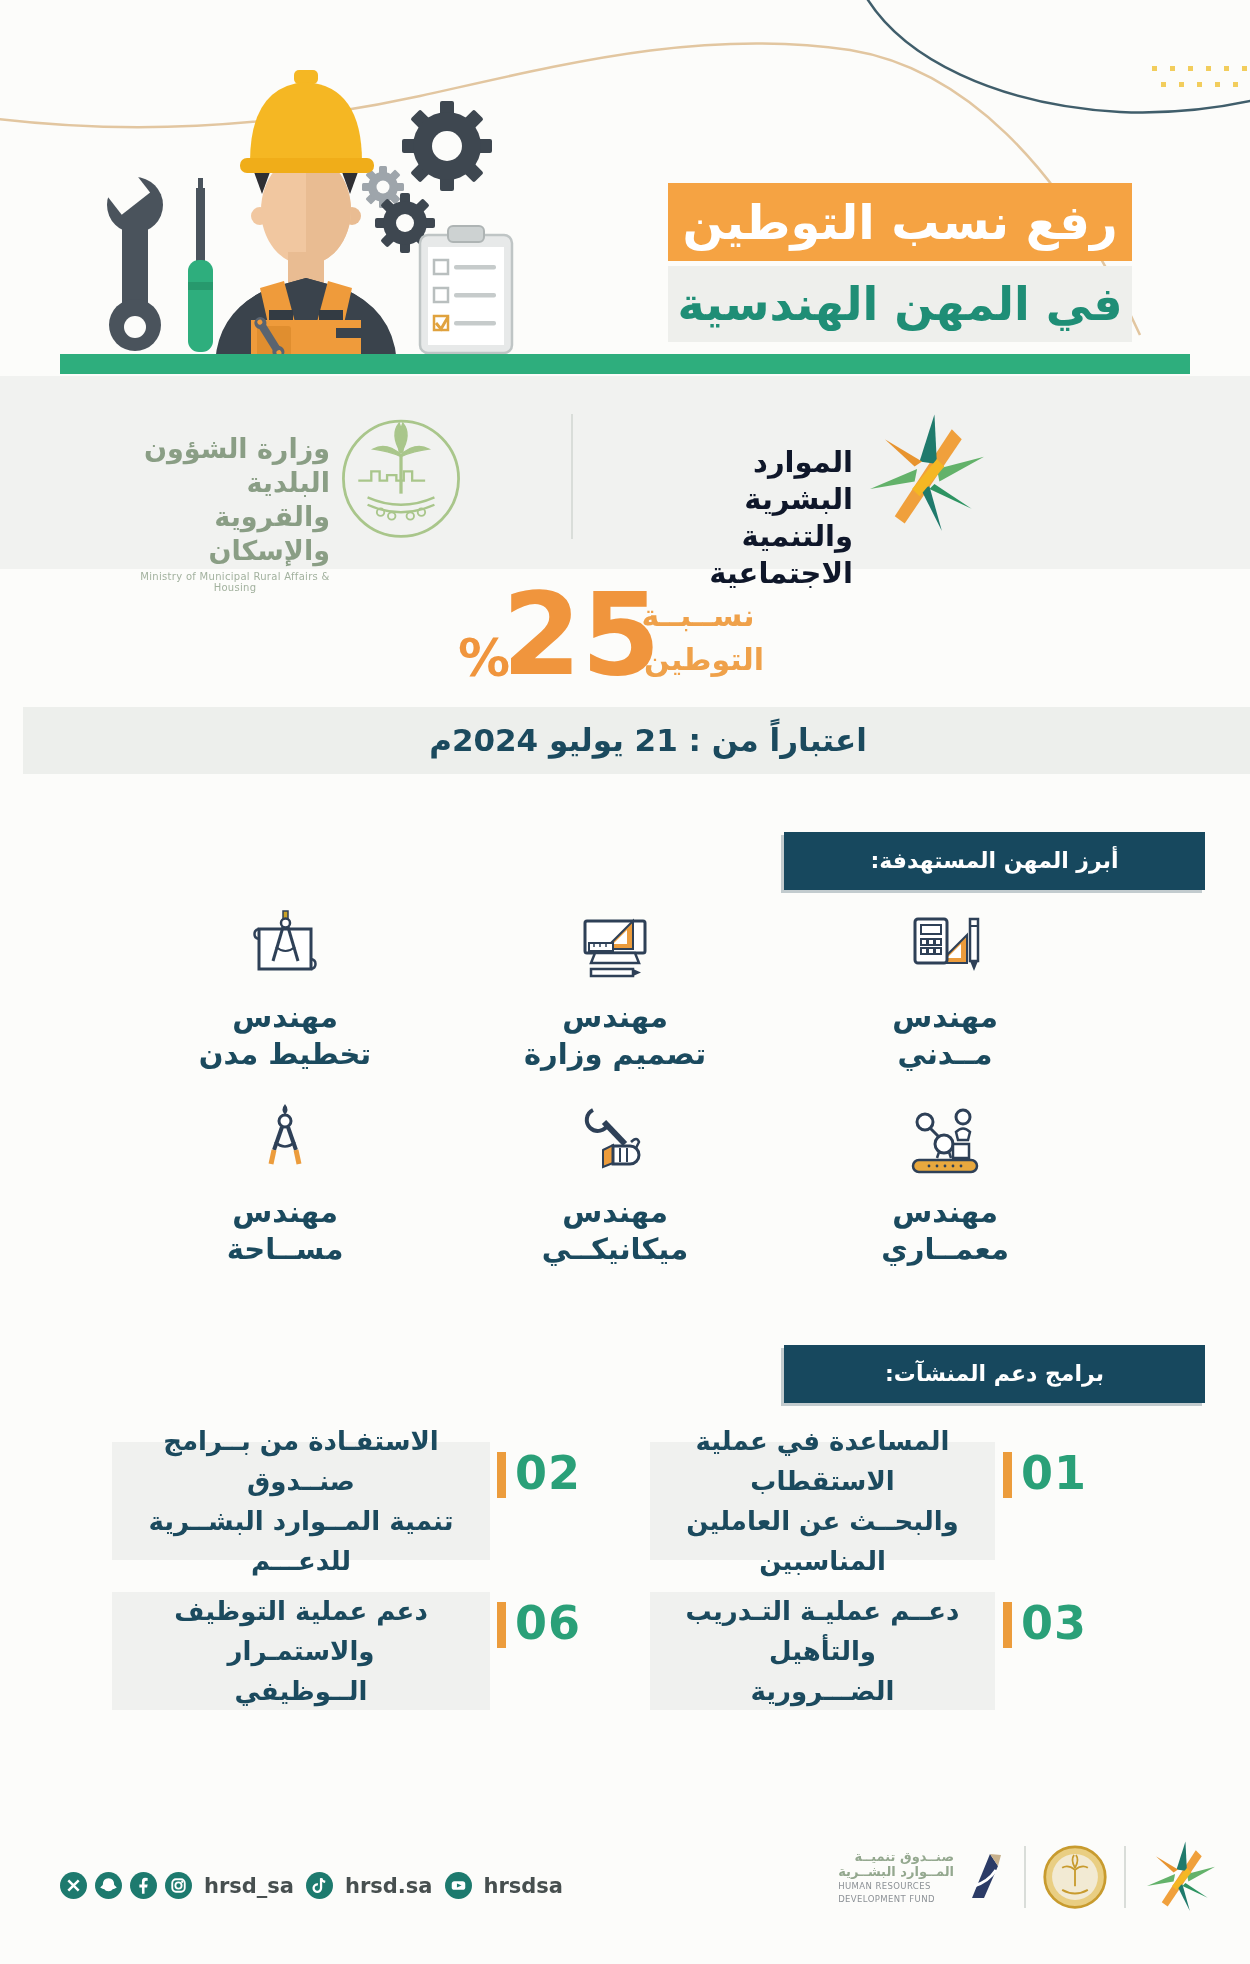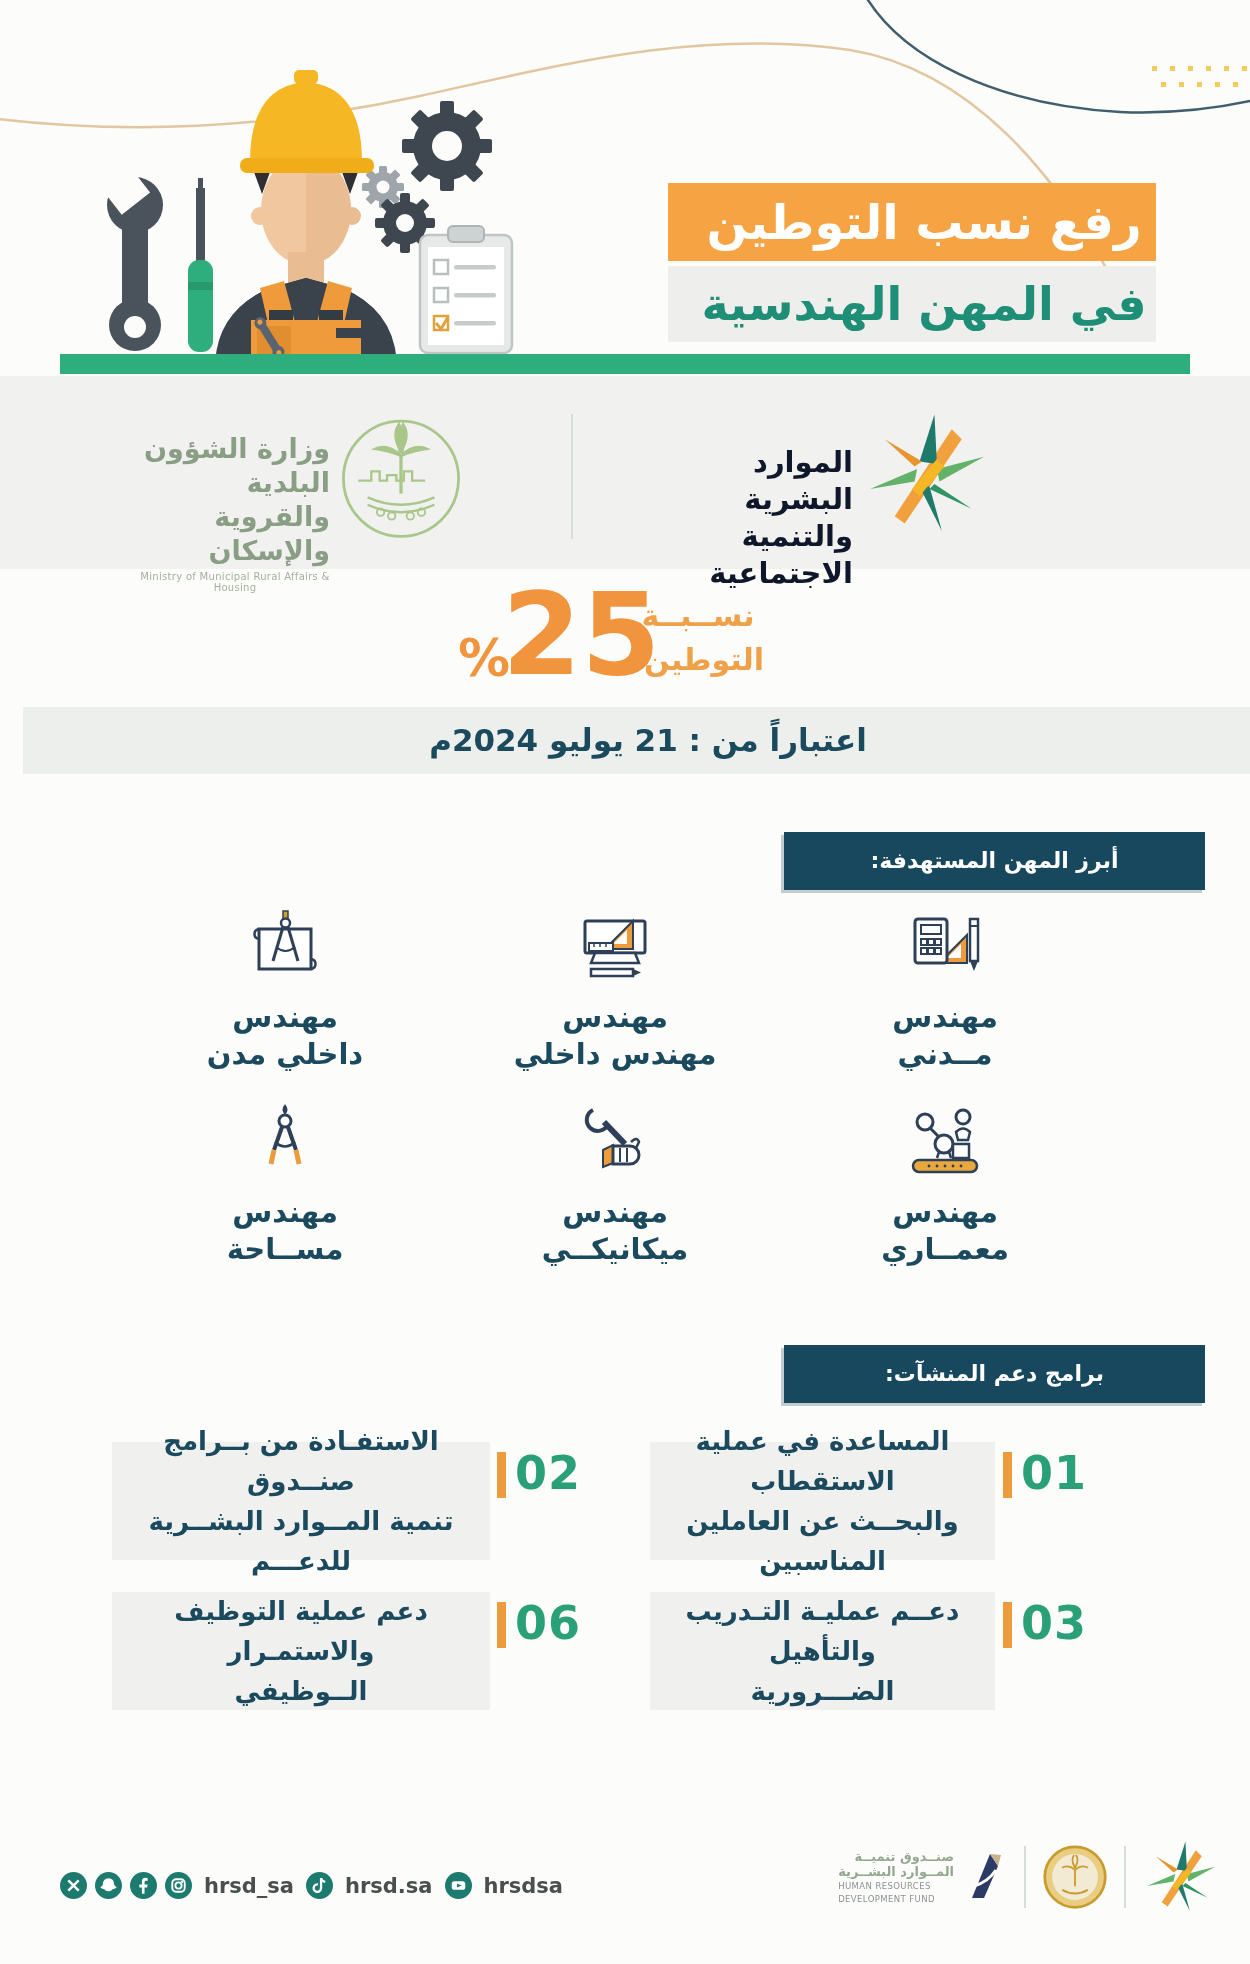--- a/index.html
+++ b/index.html
@@ -1,21 +1,21 @@
 <!DOCTYPE html>
 <html lang="ar"><head>
 <meta charset="utf-8">
 <style>
   html,body{margin:0;padding:0;}
   body{font-family:"DejaVu Sans",sans-serif;background:#e8e8e8;}
   #canvas{position:relative;width:1250px;height:1964px;background:#fcfcfa;overflow:hidden;margin:0 auto;}
   .abs{position:absolute;}
   .rtl{direction:rtl;unicode-bidi:embed;}
   
-  .title-box{width:464px;text-align:center;font-weight:bold;padding-left:24px;}
+  .title-box{width:464px;text-align:center;font-weight:bold;}
   .title-orange{background:#f5a343;color:#ffffff;font-size:48px;line-height:78px;height:78px;}
   .title-gray{background:#eeefec;color:#1f8e76;font-size:46px;line-height:76px;height:76px;}
   
   .logo-band{left:0;top:376px;width:1250px;height:193px;background:#f1f2f0;}
   .ministry-text{font-weight:bold;color:#8a9e85;font-size:27px;line-height:34px;text-align:right;}
   .ministry-en{font-weight:normal;color:#a2b19e;font-size:10px;letter-spacing:.3px;margin-top:3px;}
   .hrsd-text{font-weight:bold;color:#0f172a;font-size:29px;line-height:37px;text-align:right;}
   .v-div{width:2px;background:#d9ddd9;}
   
   .rate-label{color:#efa14a;font-weight:bold;font-size:30px;line-height:44px;text-align:center;}
@@ -315,40 +315,40 @@
           <line x1="19" y1="36" x2="19" y2="40" stroke="#2e4057" stroke-width="1.5"></line>
           <line x1="25" y1="36" x2="25" y2="40" stroke="#2e4057" stroke-width="1.5"></line>
           <line x1="31" y1="36" x2="31" y2="40" stroke="#2e4057" stroke-width="1.5"></line>
           <path d="M20 46 L60 46 L64 56 L16 56 Z" fill="#ffffff" stroke="#2e4057" stroke-width="2.5"></path>
           <rect x="16" y="62" width="42" height="7" fill="#ffffff" stroke="#2e4057" stroke-width="2.5"></rect>
           <polygon points="58,62 66,65.5 58,69" fill="#2e4057"></polygon>
         </svg>
       </div>
       <div class="prof-label rtl">
         <div>مهندس</div>
-        <div>مهندس داخلي</div>
+        <div>تصميم وزارة</div>
       </div>
     </div>
 
     <div class="prof-cell">
       <div class="prof-icon">
         <svg width="80" height="80" viewBox="0 0 80 80">
           <rect x="14" y="22" width="52" height="40" fill="#ffffff" stroke="#2e4057" stroke-width="3"></rect>
           <path d="M14 22 c-6 1 -6 9 0 10" fill="none" stroke="#2e4057" stroke-width="2.5"></path>
           <path d="M66 52 c6 1 6 9 0 10" fill="none" stroke="#2e4057" stroke-width="2.5"></path>
           <rect x="38" y="4" width="5" height="8" fill="#c9a227" stroke="#2e4057" stroke-width="1.5"></rect>
           <circle cx="40.5" cy="16" r="4.5" fill="#ffffff" stroke="#2e4057" stroke-width="2.5"></circle>
           <line x1="38" y1="20" x2="28" y2="54" stroke="#2e4057" stroke-width="3"></line>
           <line x1="43" y1="20" x2="53" y2="54" stroke="#2e4057" stroke-width="3"></line>
           <path d="M31 40 Q40.5 48 50 40" fill="none" stroke="#2e4057" stroke-width="2"></path>
         </svg>
       </div>
       <div class="prof-label rtl">
         <div>مهندس</div>
-        <div>داخلي مدن</div>
+        <div>تخطيط مدن</div>
       </div>
     </div>
   </div>
 
   <div class="abs prof-row" style="top:1100px;">
 
     <div class="prof-cell">
       <div class="prof-icon">
         <svg width="80" height="80" viewBox="0 0 80 80">
           <circle cx="20" cy="20" r="8" fill="#ffffff" stroke="#2e4057" stroke-width="3"></circle>

